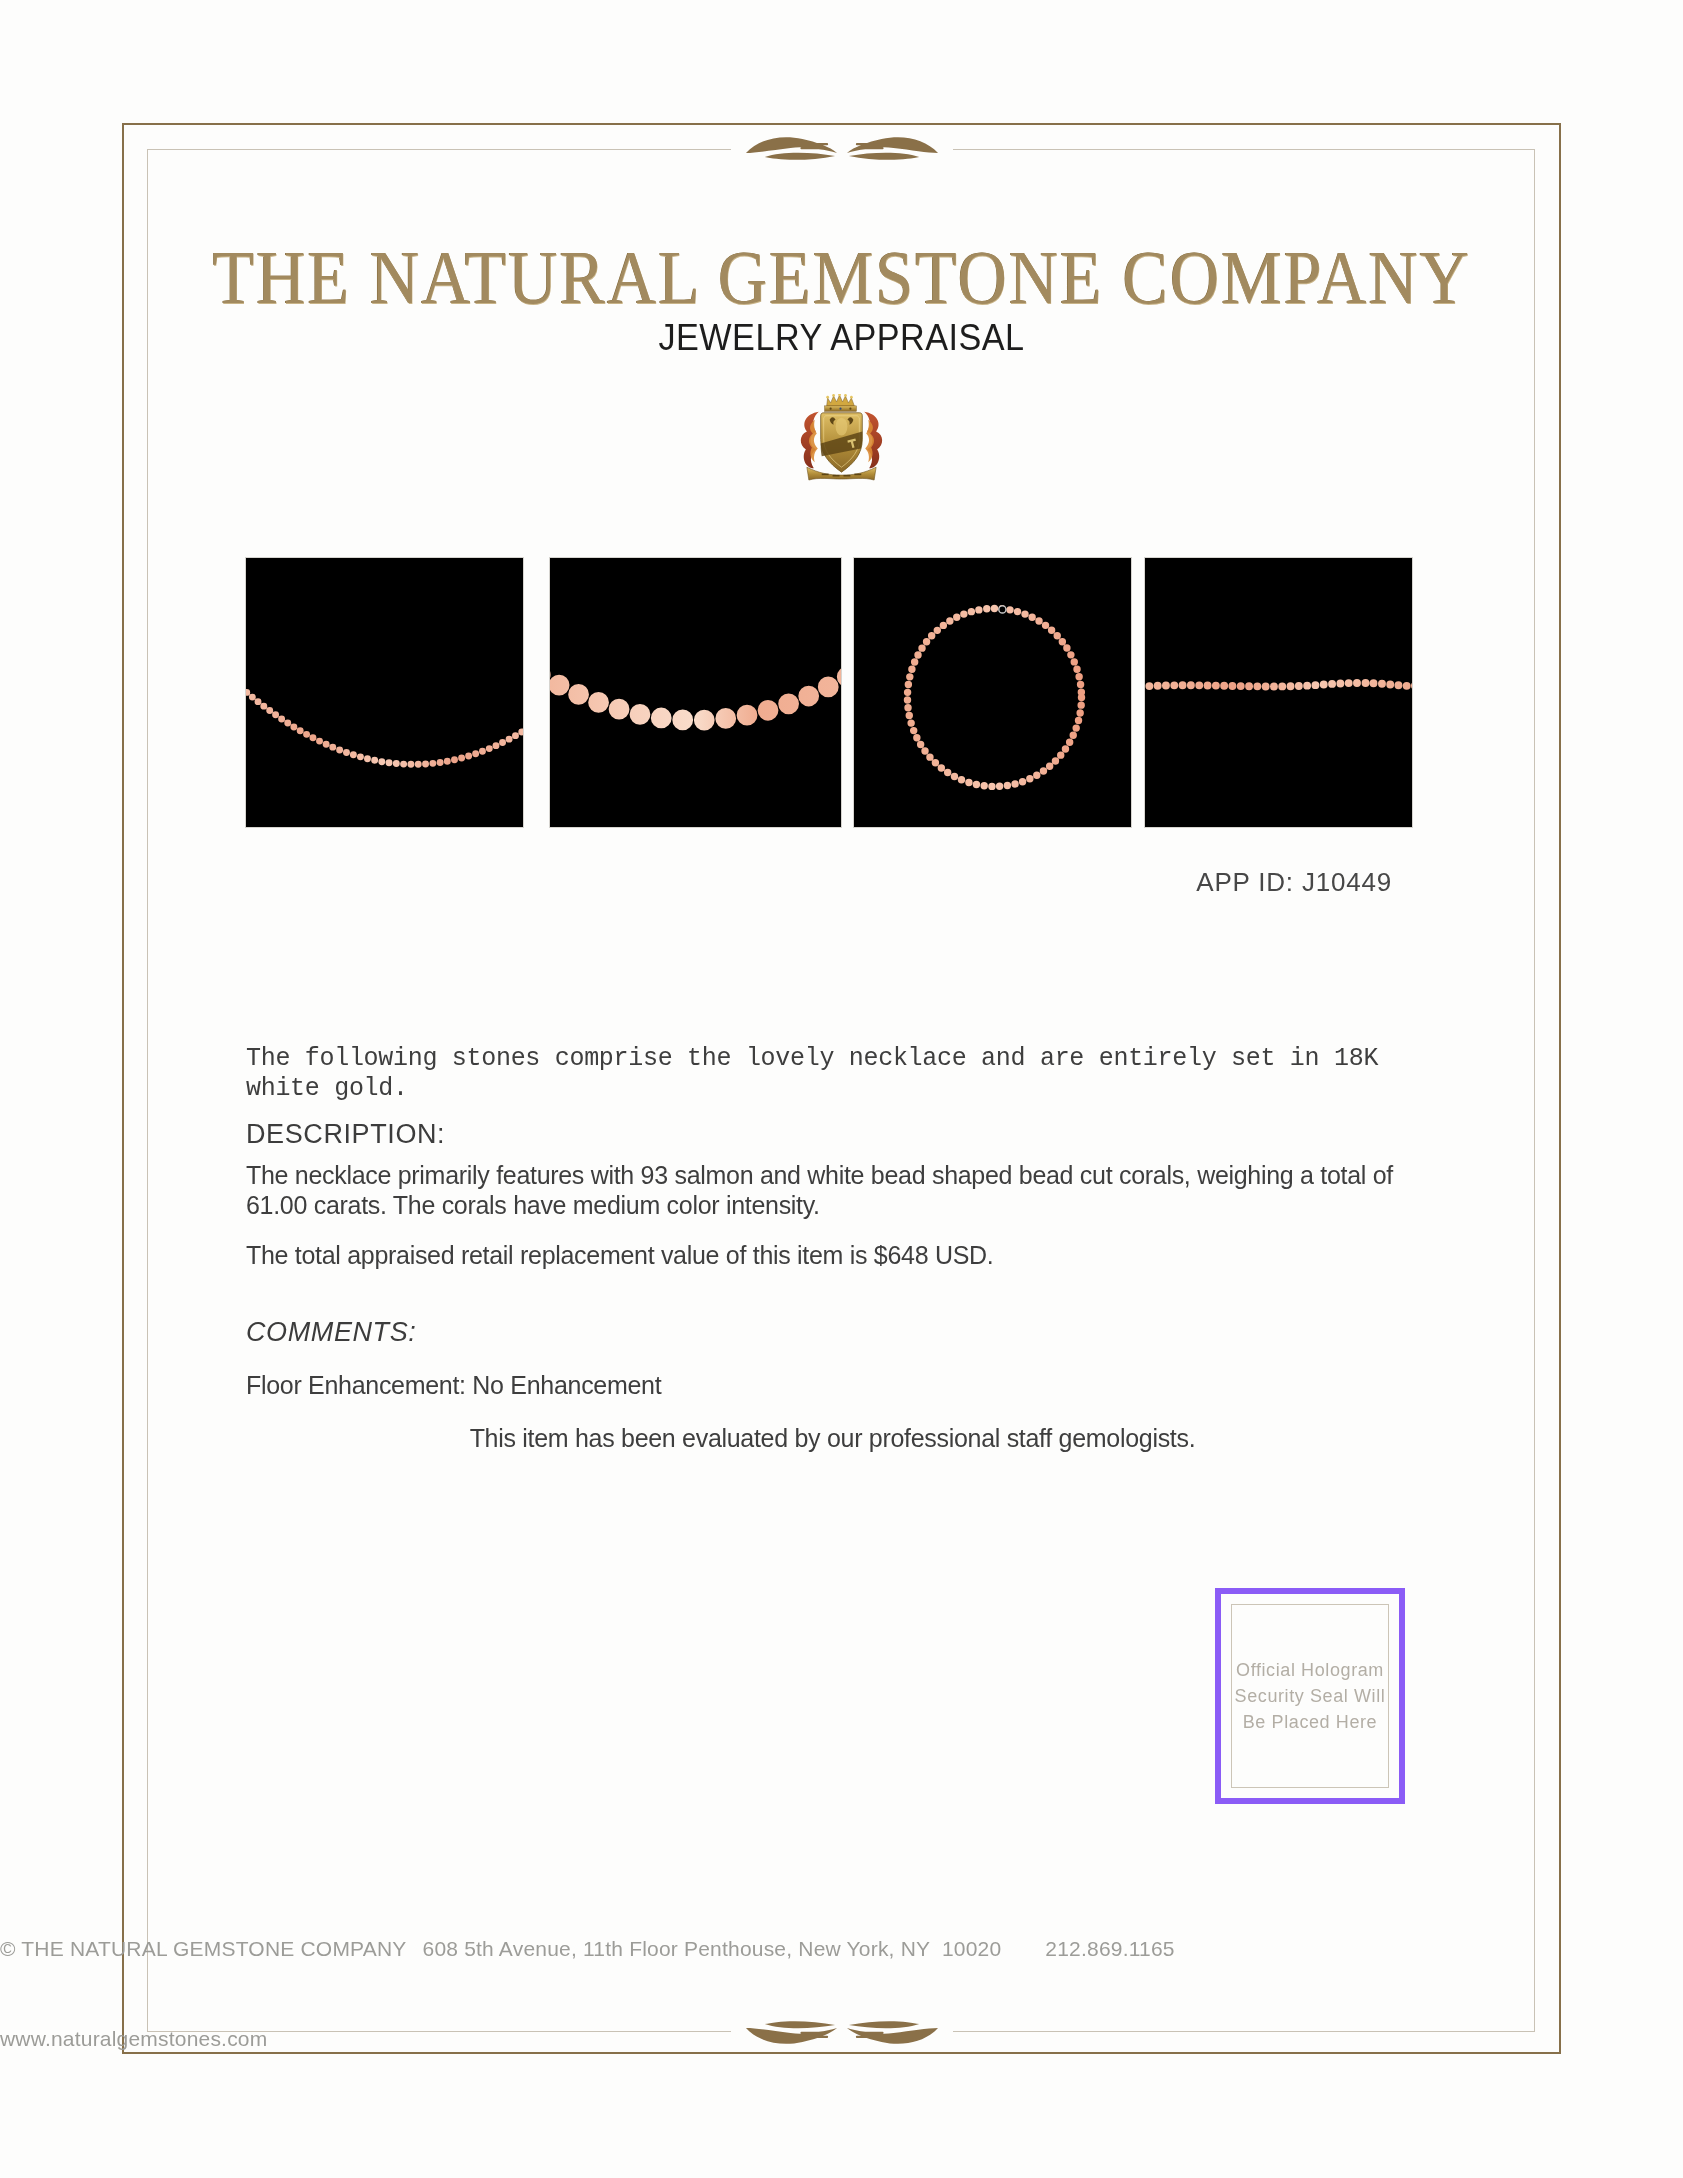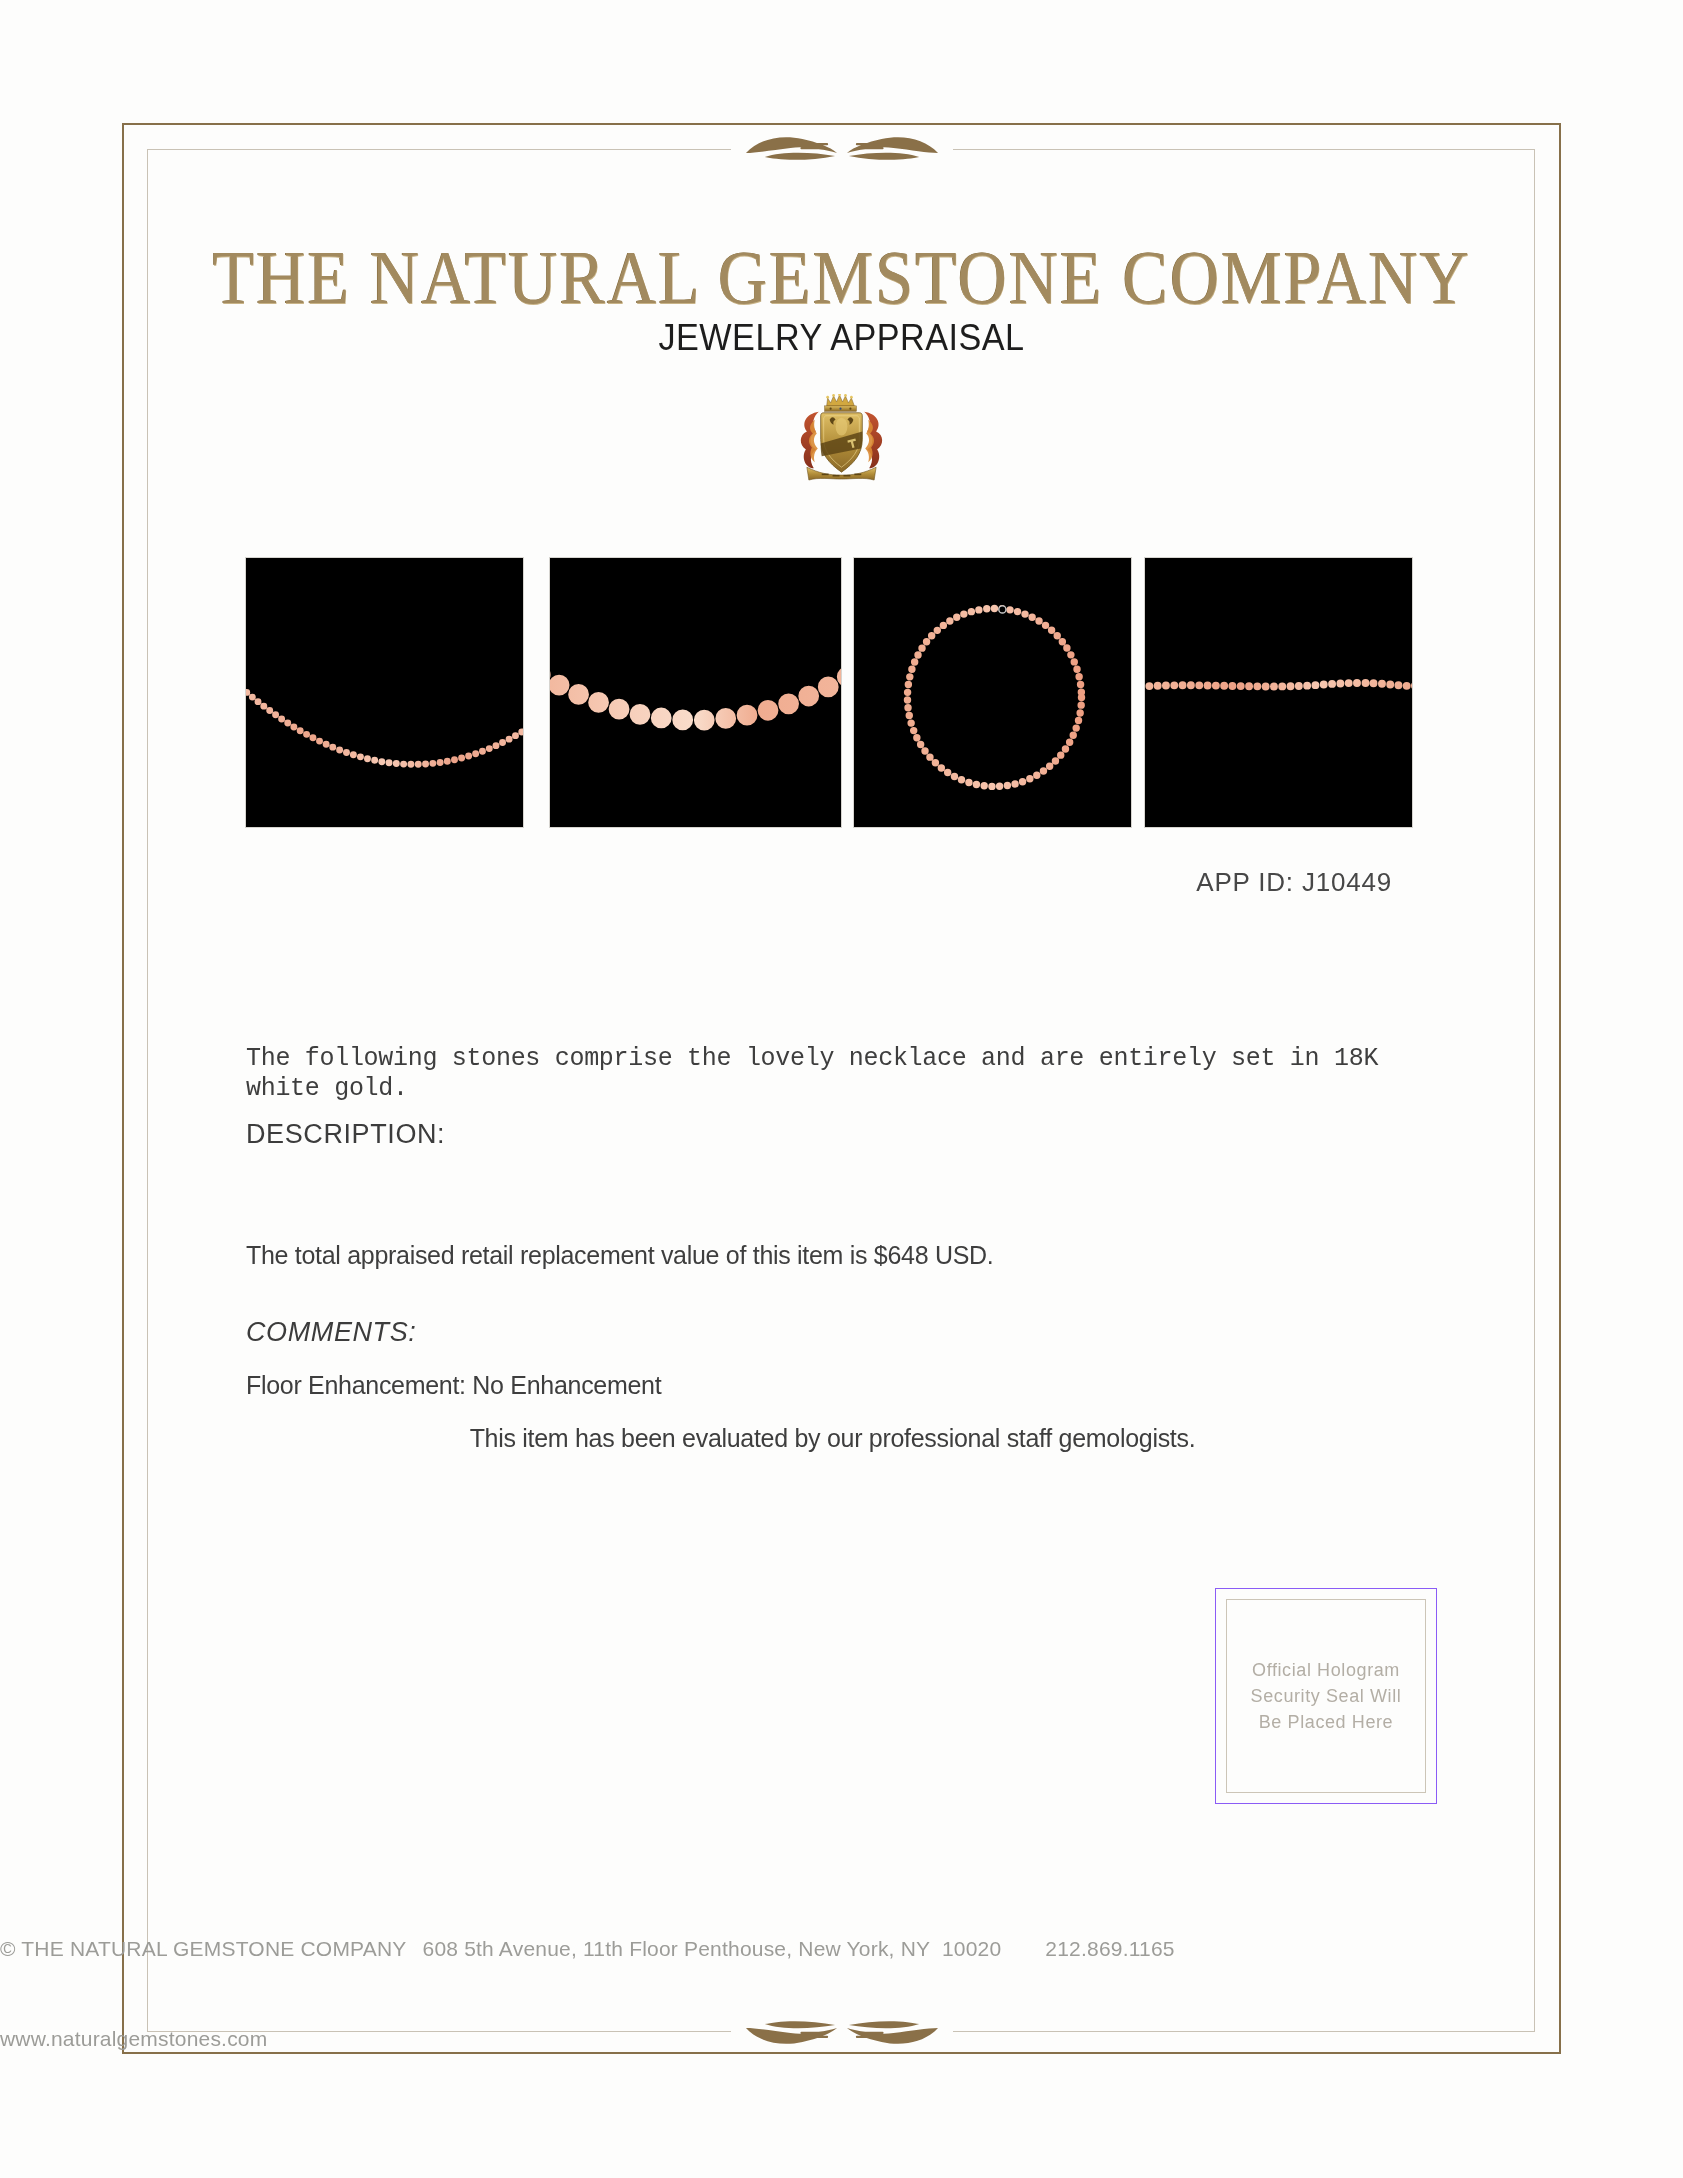--- a/index.html
+++ b/index.html
@@ -57,22 +57,22 @@
   .section-heading { font-size:27px; letter-spacing:0.6px; color:#3c3c3c; }
   .body-text { font-size:25px; line-height:30px; letter-spacing:-0.3px; color:#3e3e3e; }
   .desc-heading { top:1119px; }
   .desc-p1 { top:1044px;font-family:Liberation Mono, monospace; }
   .desc-p2 { top:1160px; }
   .desc-p3 { top:1240px; }
   .comments-heading { top:1317px;font-style:italic; }
   .comments-p1 { top:1370px; }
   .comments-p2 { top:1423px;text-align:center; }
   .hologram-box {
-    position:absolute; left:1215px; top:1588px; width:222px; height:216px;
-    border:1px solid #8b5cf6; box-sizing:border-box;
+    position:absolute; left:1215px; top:1588px; width:190px; height:216px;
+    border:6px solid #8b5cf6; box-sizing:border-box;
     display:flex; align-items:center; justify-content:center;
     background:#fdfdfc;
     padding-left:17px;
   }
   .hologram-inner {
     position:absolute; left:10px; top:10px; right:10px; bottom:10px;
     border:1px solid #ccc5b7;
     display:flex; flex-direction:column; align-items:center; justify-content:center;
   }
   .hologram-line {
@@ -211,20 +211,21 @@
         </linearGradient>
       </defs>
       <path d="M-4,130 C60,126 120,133 180,128 S254,131 274,129" fill="none" stroke="url(#bg4)" stroke-width="8" stroke-linecap="round" stroke-dasharray="0 8.4"></path>
     </svg>
   </div>
 
   <div class="app-id">APP ID: J10449</div>
 
   <div class="text-block section-heading desc-heading">DESCRIPTION:</div>
   <div class="text-block body-text desc-p1">The following stones comprise the lovely necklace and are entirely set in 18K white gold.</div>
+  <div class="text-block body-text desc-p2">The necklace primarily features with 93 salmon and white bead shaped bead cut corals, weighing a total of 61.00 carats. The corals have medium color intensity.</div>
   <div class="text-block body-text desc-p3">The total appraised retail replacement value of this item is $648 USD.</div>
 
   <div class="text-block section-heading comments-heading">COMMENTS:</div>
   <div class="text-block body-text comments-p1">Floor Enhancement: No Enhancement</div>
   <div class="text-block body-text comments-p2">This item has been evaluated by our professional staff gemologists.</div>
 
   <div class="hologram-box">
     <div class="hologram-inner">
       <div class="hologram-line">Official Hologram</div>
       <div class="hologram-line">Security Seal Will</div>

